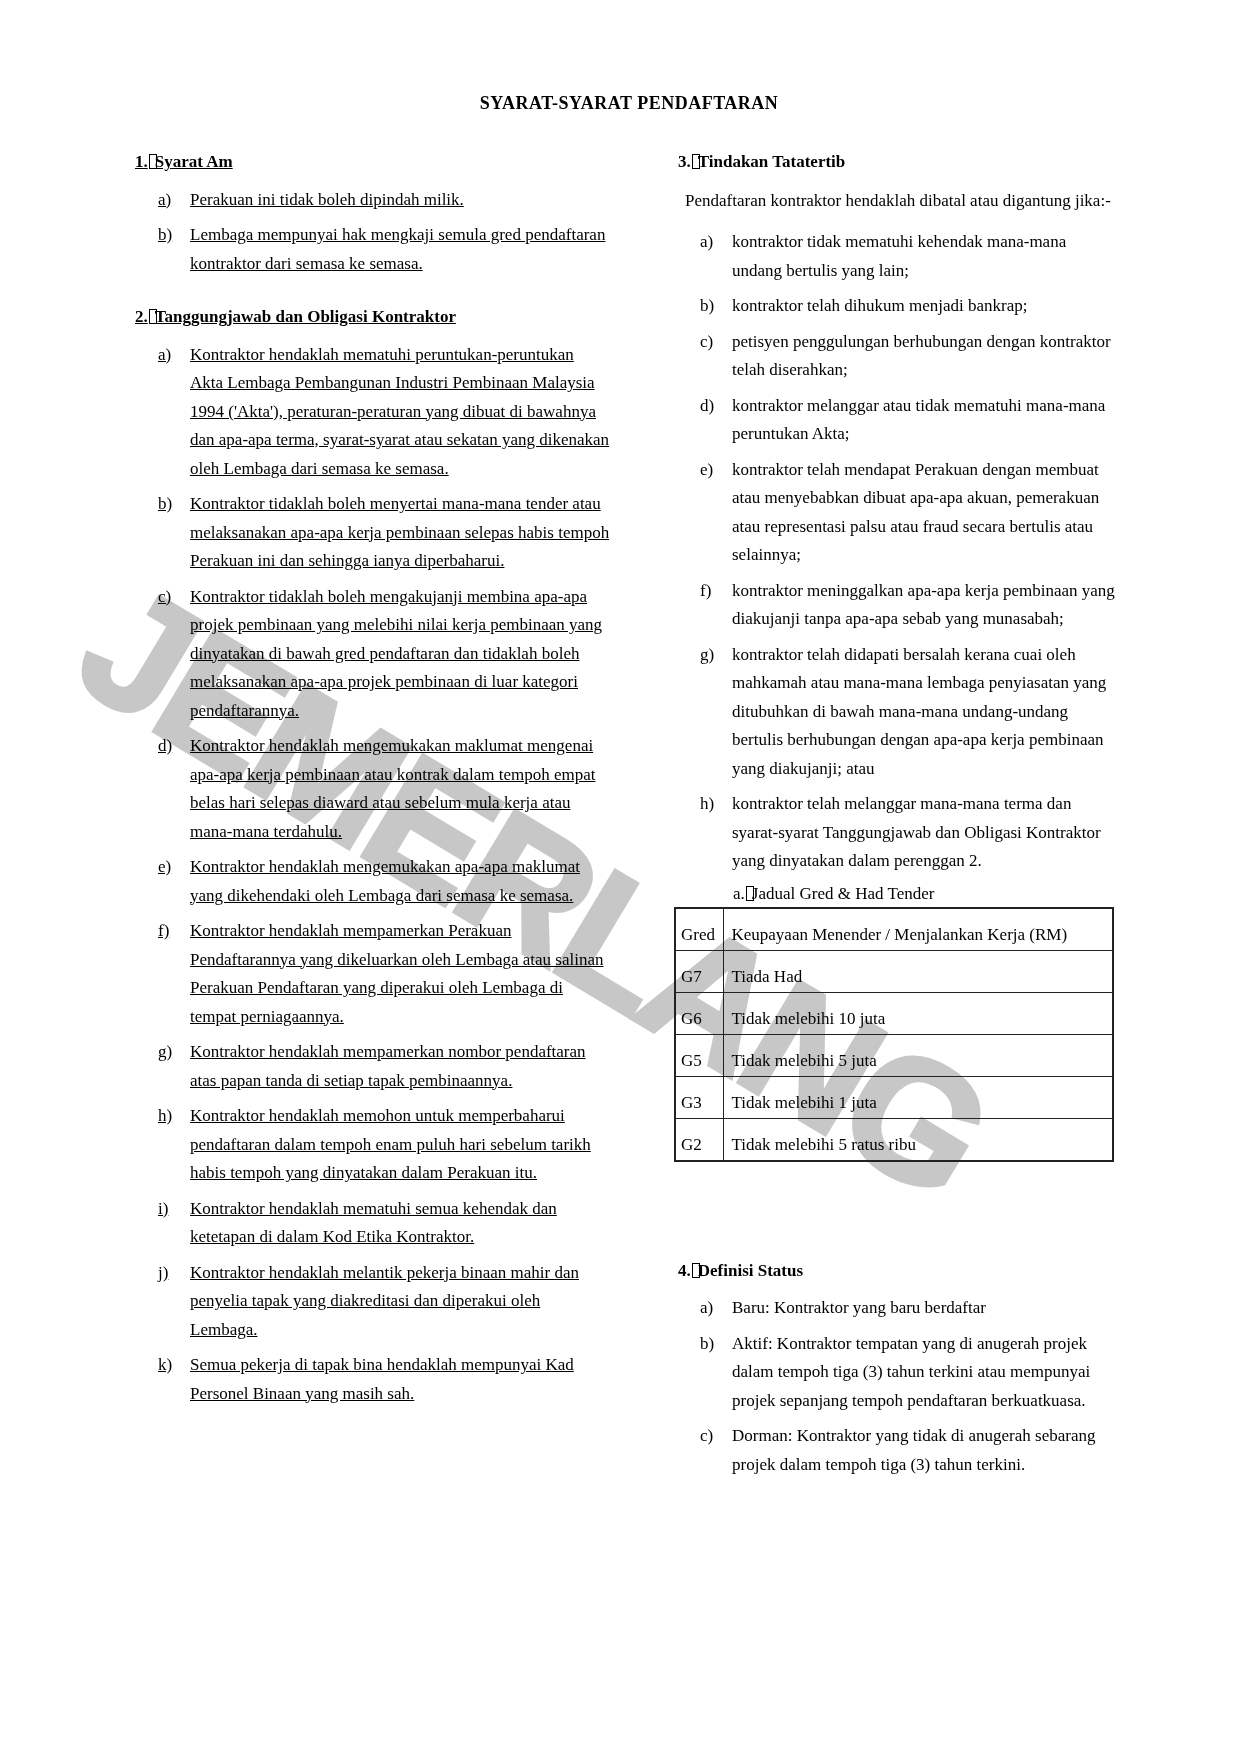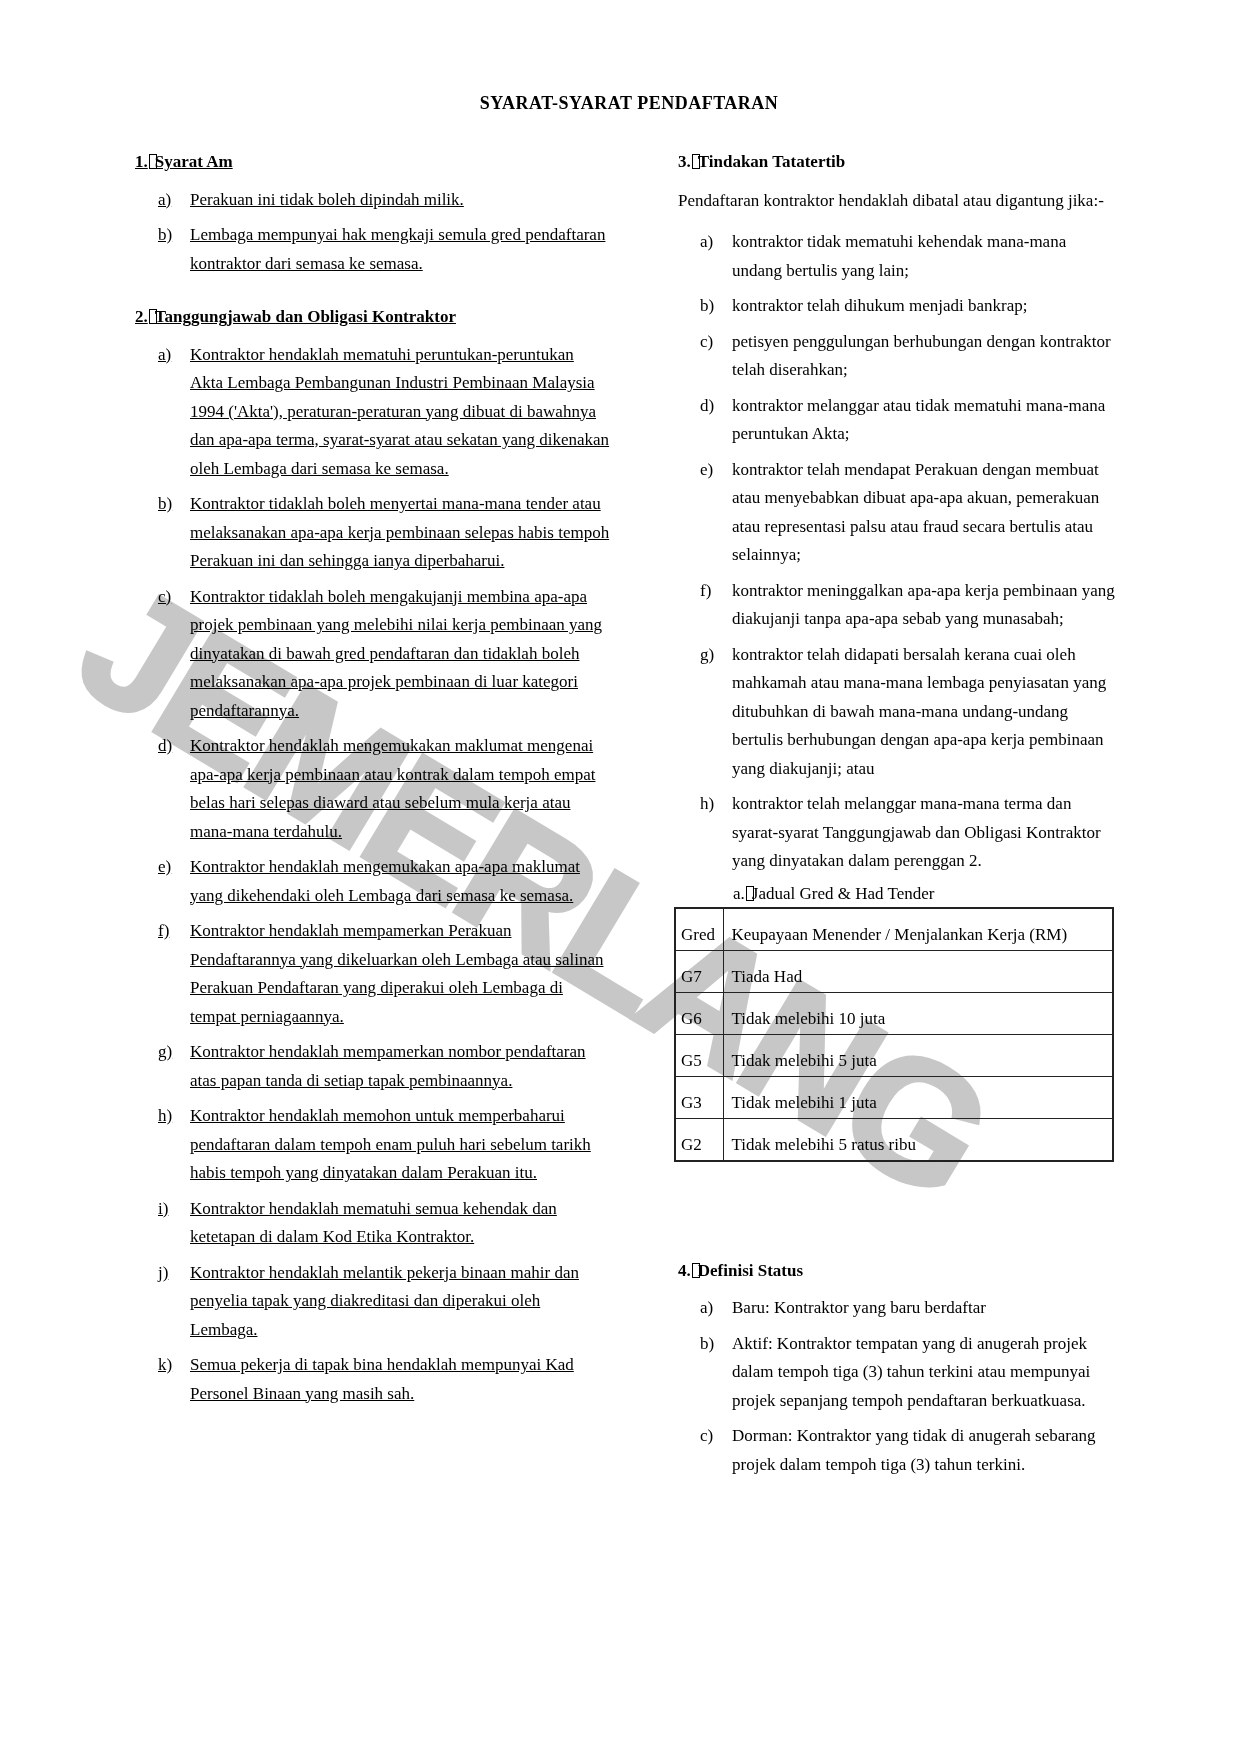--- a/index.html
+++ b/index.html
@@ -58,21 +58,21 @@
   .sec-num { font-weight: bold; }
   .tofu {
     display: inline-block;
     width: 8px;
     height: 15px;
     border: 1.6px solid #000;
     margin: 0 -2px 0 1px;
     vertical-align: -2px;
     box-sizing: border-box;
   }
-  .intro { margin: 10px 0 13px 0; white-space: nowrap; font-family: Liberation Serif, serif; }
+  .intro { margin: 10px 0 13px 7px; white-space: nowrap; font-family: Liberation Serif, serif; }
 
   .item { display: flex; margin: 0 0 7px 0; }
   .col-left  .item { padding-left: 23px; }
   .col-right .item { padding-left: 22px; }
   .marker { flex: 0 0 32px; width: 32px; }
   .itext  { flex: 1 1 auto; }
   .col-left  .itext { max-width: 420px; }
   .col-right .itext { max-width: 386px; }
 
   .tbl-caption { margin: 6px 0 2px 0; padding-left: 55px; line-height: 22px; }

